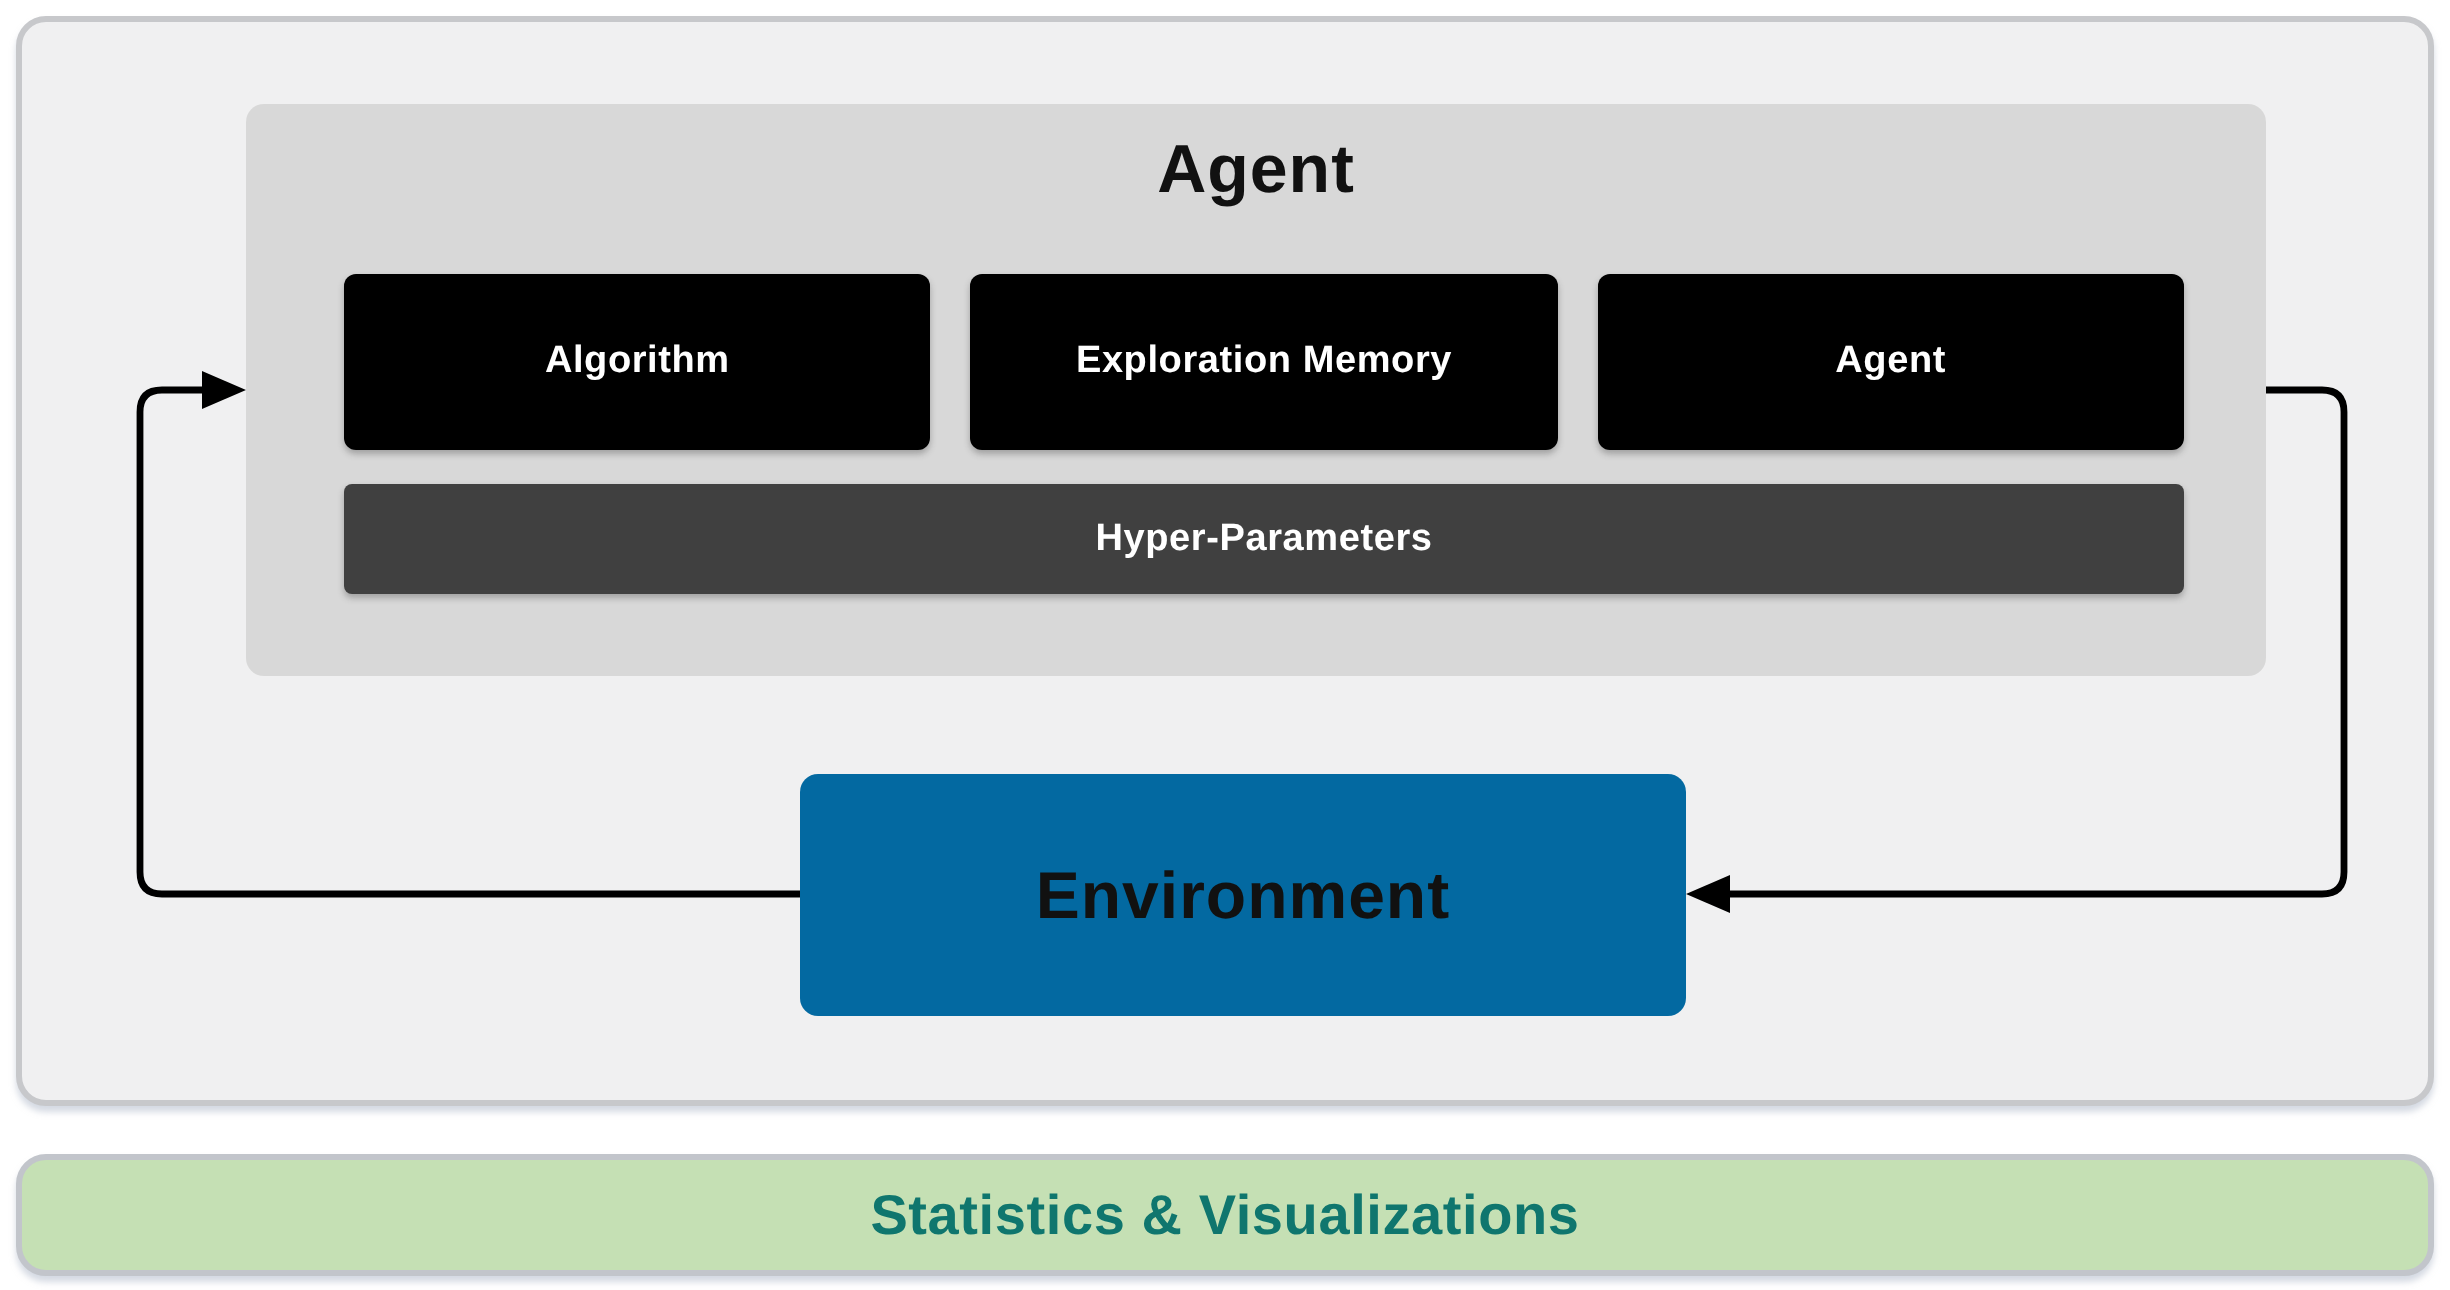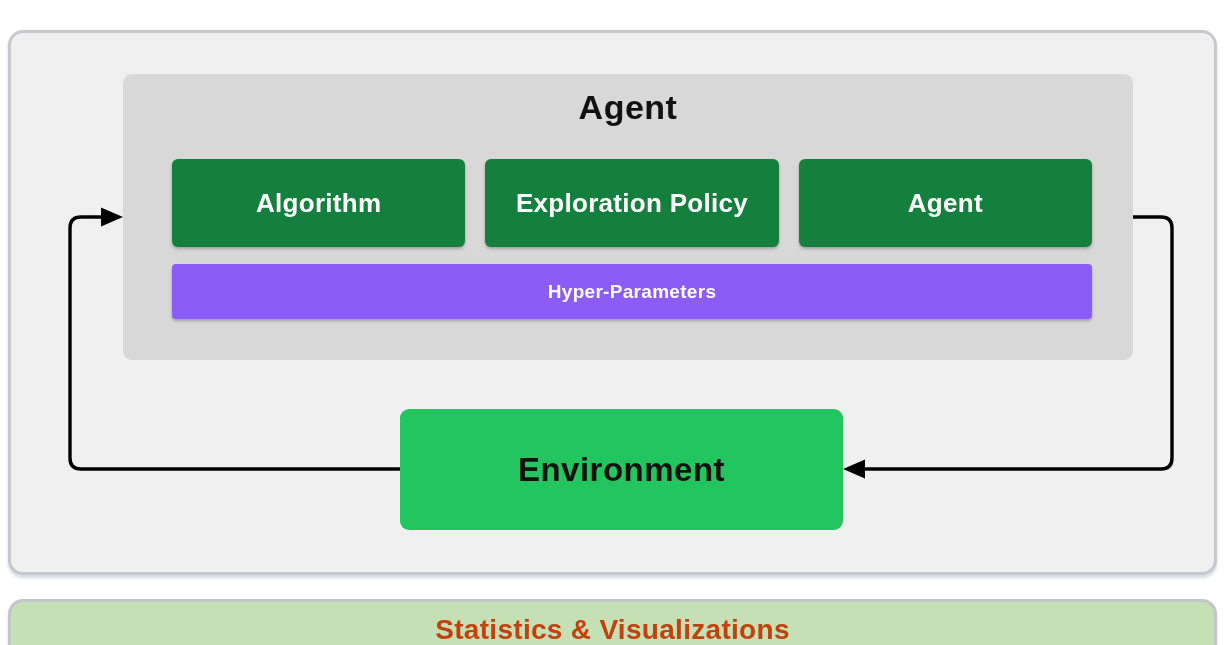--- a/index.html
+++ b/index.html
@@ -1,21 +1,21 @@
 <!DOCTYPE html>
 <html><head>
 <meta charset="utf-8">
 <style>
   * { margin: 0; padding: 0; box-sizing: border-box; }
   html, body { background: #ffffff; }
   body {
     font-family: "Liberation Sans", "DejaVu Sans", sans-serif;
     width: 1225px; height: 645px; position: relative; overflow: hidden;
   }
-  .canvas { position: absolute; left: 0; top: 0; width: 1225px; height: 499px; margin-top: 22px; }
+  .canvas { position: absolute; left: 0; top: 0; width: 1225px; height: 499px; }
 
   
   .outer-panel {
     position: absolute; left: 8px; top: 8px; width: 1209px; height: 545px;
     background: #f0f0f1;
     border: 3px solid #c7c8cb;
     border-radius: 15px;
     box-shadow: 0 3px 3px rgba(172, 182, 200, 0.5);
   }
 
@@ -32,83 +32,83 @@
     letter-spacing: 0.5px;
   }
 
   
   .modules-row {
     position: absolute; left: 172px; top: 137px; width: 920px; height: 88px;
     display: flex; gap: 20px;
   }
   .module {
     flex: 1 1 0;
-    background: #15803d;
+    background: #000000;
     border-radius: 6px;
     display: flex; align-items: center; justify-content: center;
-    color: #ffffff; font-size: 26px; font-weight: bold;
+    color: #ffffff; font-size: 19px; font-weight: bold;
     box-shadow: 0 2px 3px rgba(60, 60, 60, 0.35);
     letter-spacing: 0.3px;
   }
 
   
   .hyper-bar {
     position: absolute; left: 172px; top: 242px; width: 920px; height: 55px;
-    background: #8b5cf6;
+    background: #404040;
     border-radius: 4px;
     display: flex; align-items: center; justify-content: center;
     color: #ffffff; font-size: 19px; font-weight: bold;
     box-shadow: 0 2px 3px rgba(60, 60, 60, 0.35);
     letter-spacing: 0.3px;
   }
 
   
   .environment-box {
     position: absolute; left: 400px; top: 387px; width: 443px; height: 121px;
-    background: #22c55e;
+    background: #0369a1;
     border-radius: 9px;
     display: flex; align-items: center; justify-content: center;
     font-size: 33px; font-weight: bold; color: #111111;
     letter-spacing: 0.5px;
   }
 
   
   .arrows-layer {
     position: absolute; left: 0; top: 0; width: 1225px; height: 645px;
     pointer-events: none;
   }
 
   
   .footer-bar {
     position: absolute; left: 8px; top: 577px; width: 1209px; height: 61px;
     background: #c5e0b4;
     border: 3px solid #c2c5cb;
     border-radius: 15px;
     display: flex; align-items: center; justify-content: center;
-    font-size: 28px; font-weight: bold; color: #c2410c;
+    font-size: 28px; font-weight: bold; color: #0f766e;
     box-shadow: 0 3px 3px rgba(172, 182, 200, 0.5);
     letter-spacing: 0.3px;
   }
 </style>
 </head>
 <body>
 
 <div class="canvas">
 
   <div class="outer-panel"></div>
 
   <div class="agent-box"></div>
   <div class="agent-title">Agent</div>
 
   <div class="modules-row">
     <div class="module">
       <span>Algorithm</span>
     </div>
     <div class="module">
-      <span>Exploration Policy</span>
+      <span>Exploration Memory</span>
     </div>
     <div class="module">
       <span>Agent</span>
     </div>
   </div>
 
   <div class="hyper-bar">
     <span>Hyper-Parameters</span>
   </div>
 

